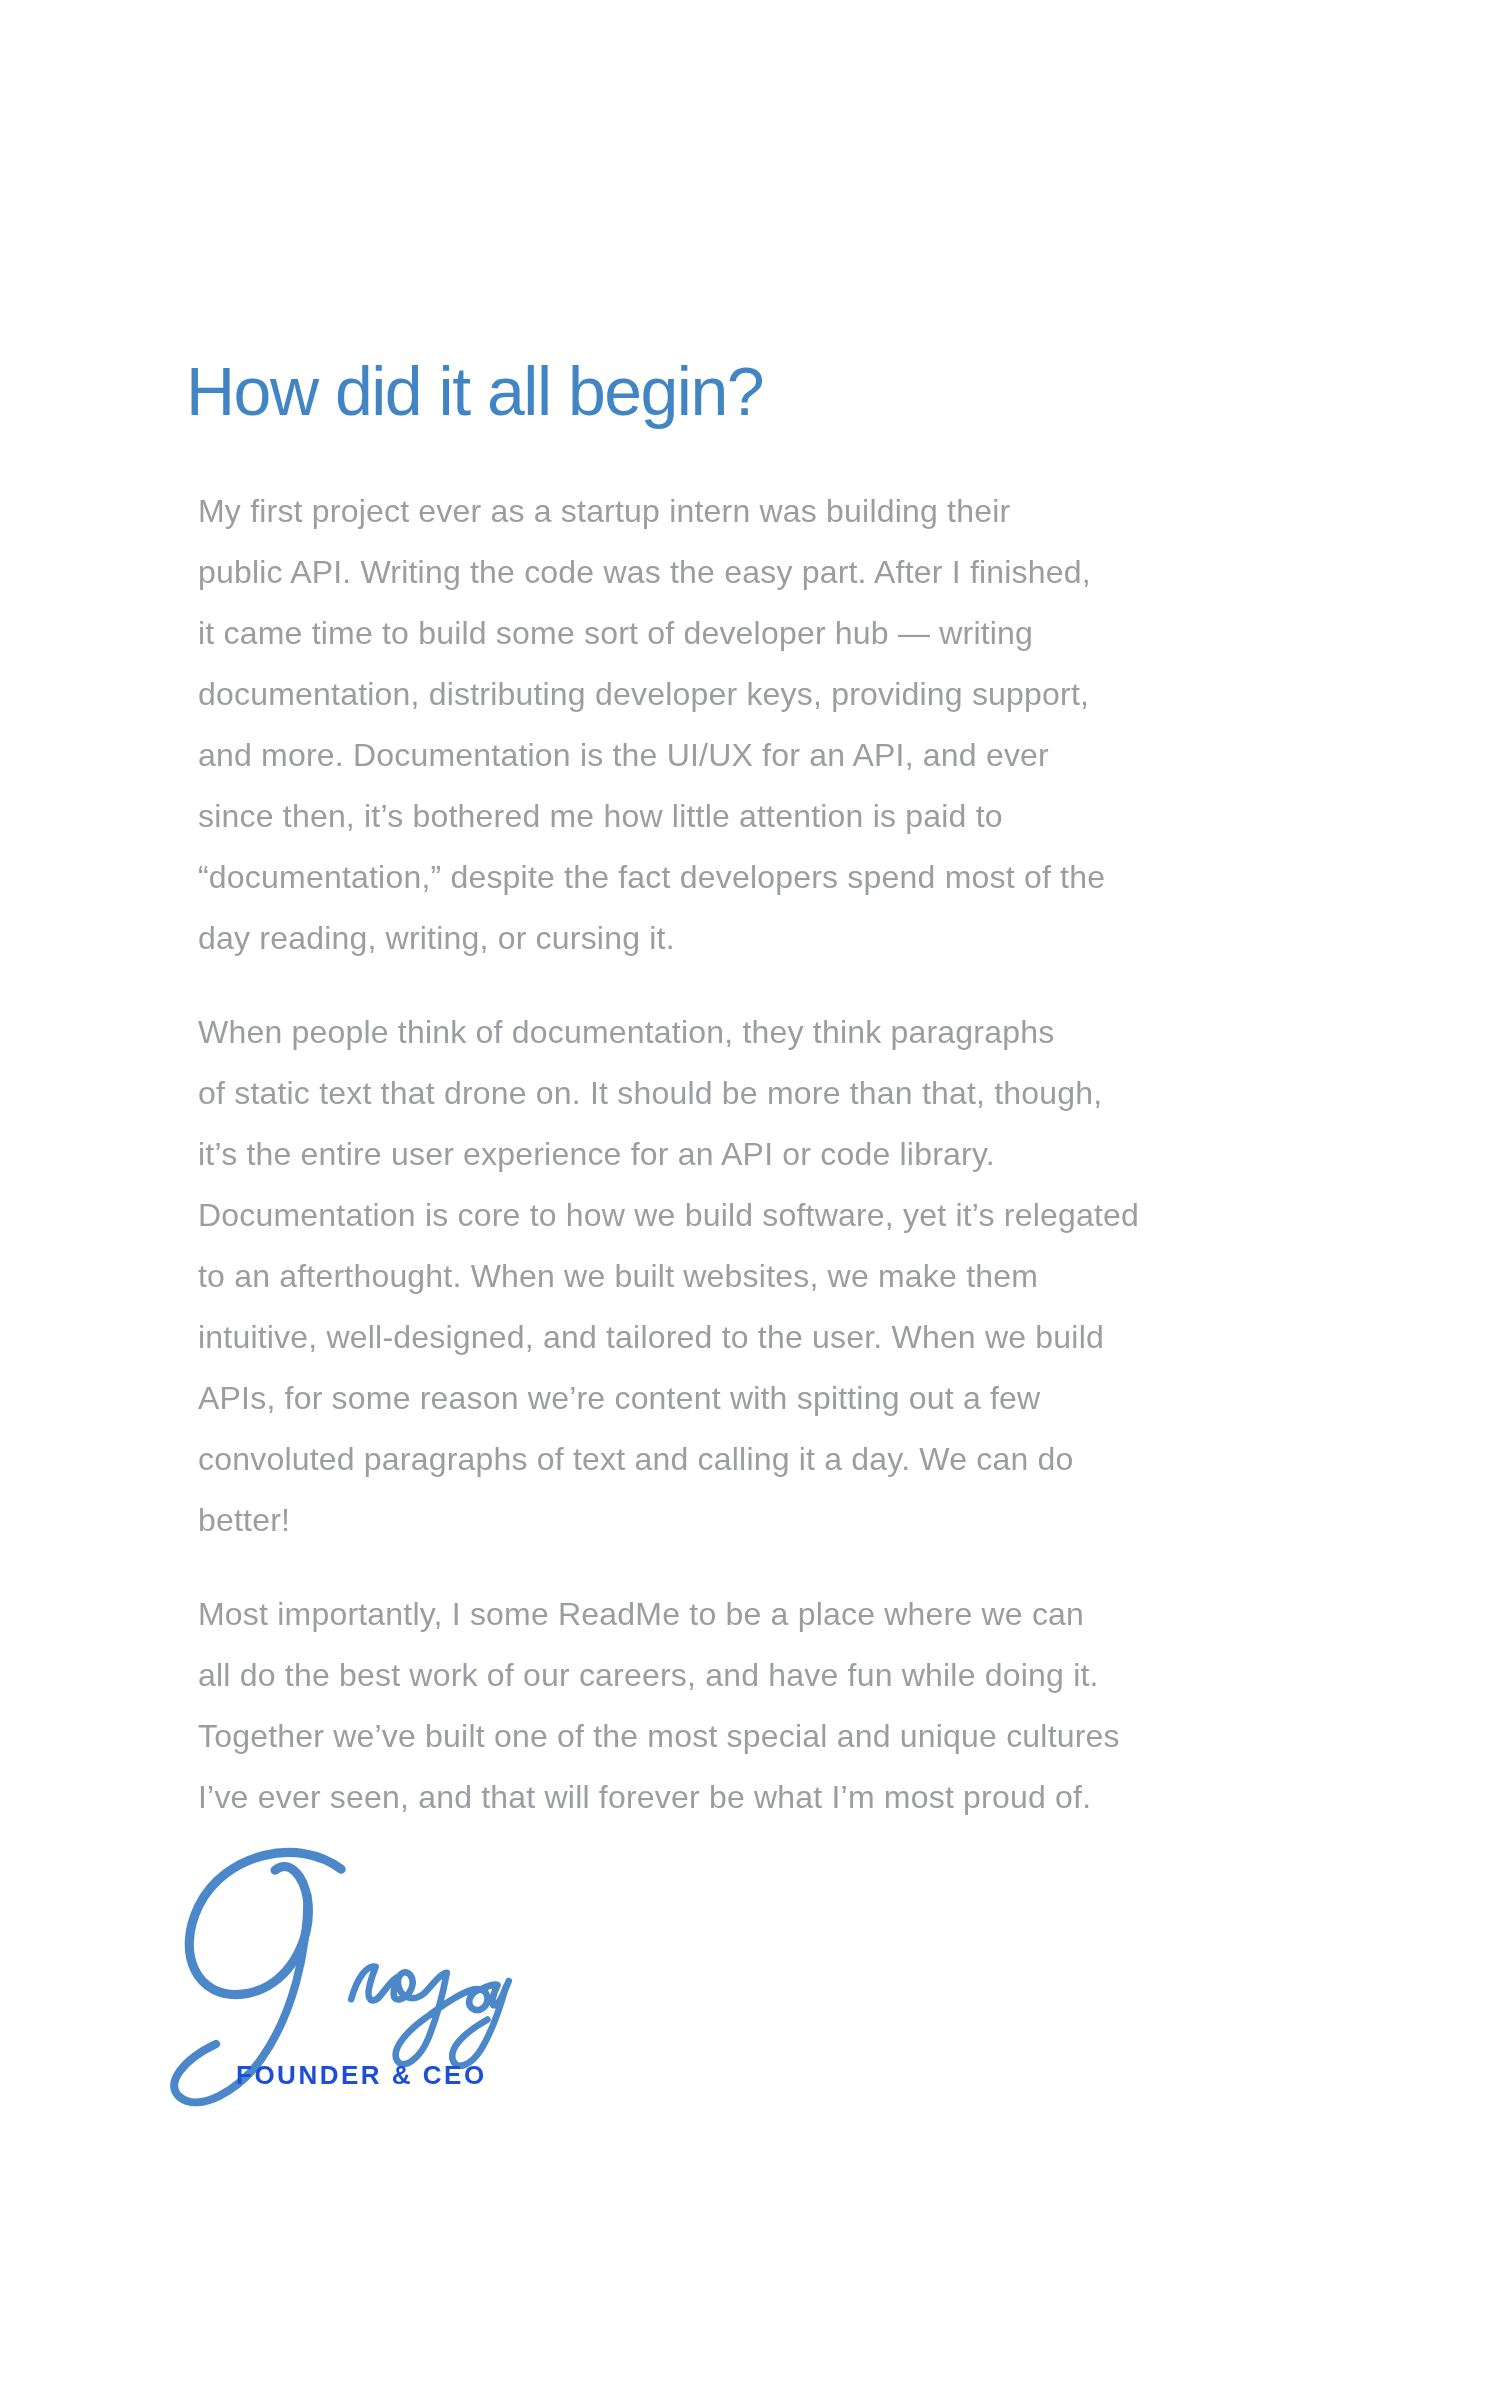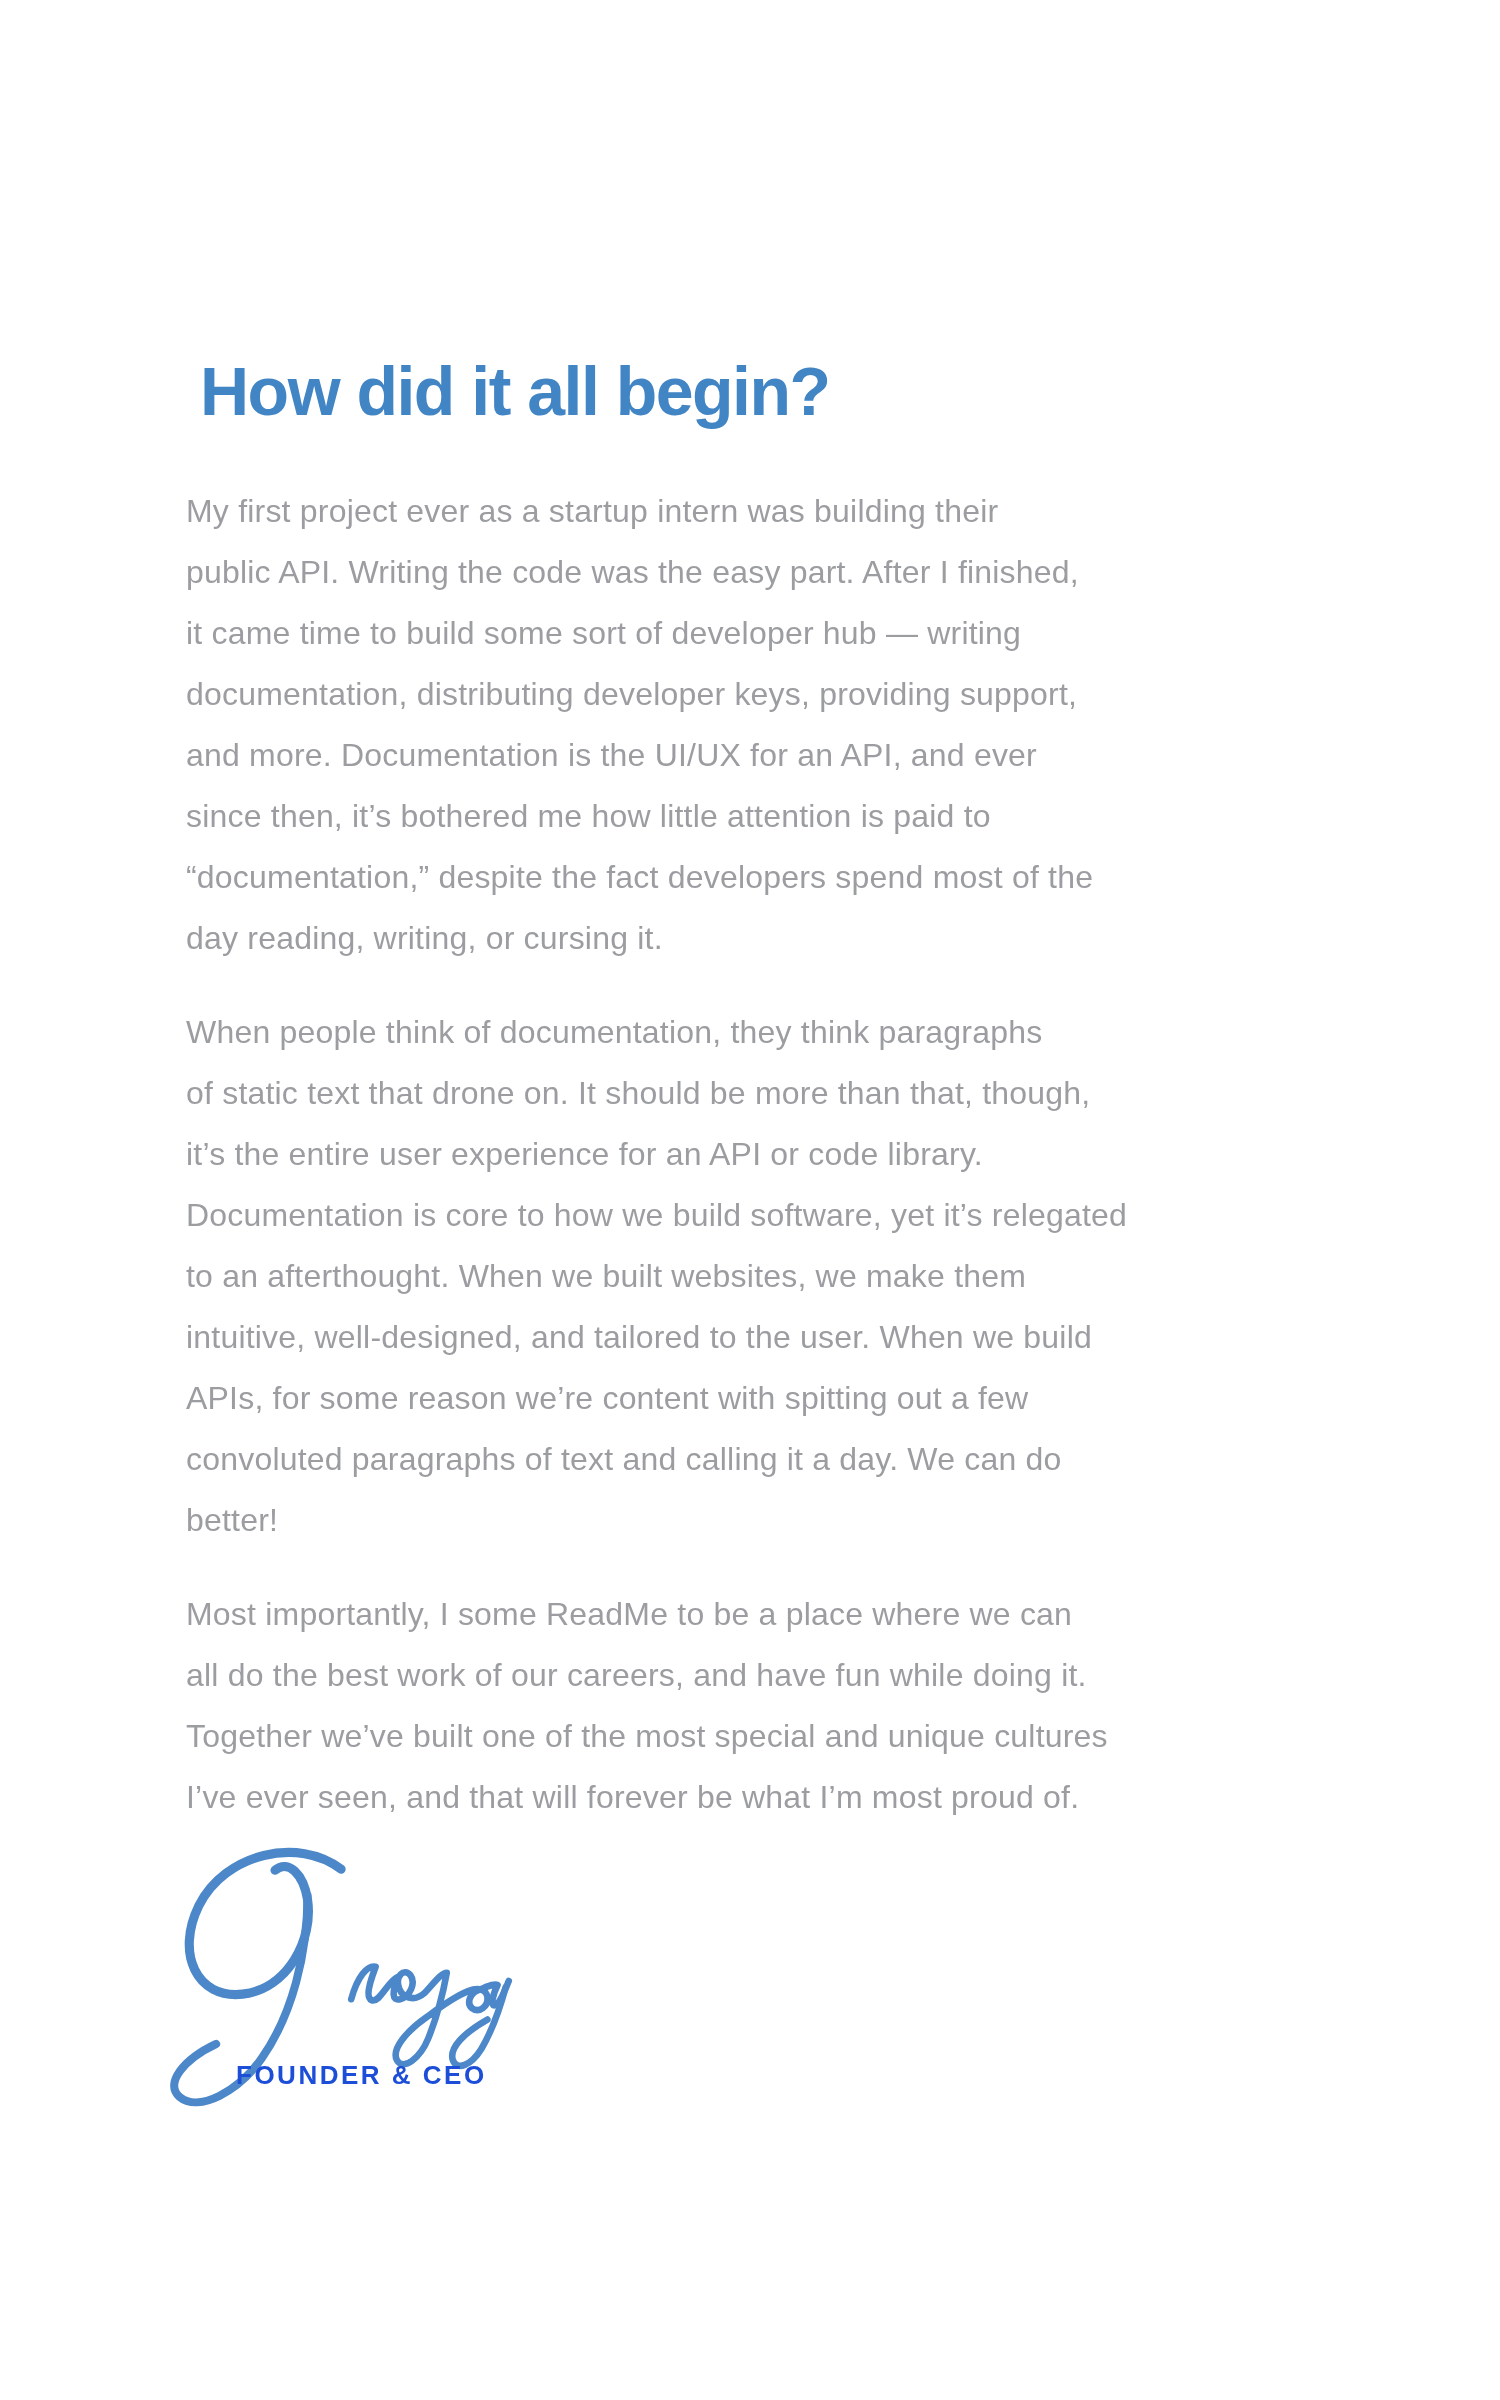--- a/index.html
+++ b/index.html
@@ -12,29 +12,29 @@
     position: relative;
     overflow: hidden;
   }
   .content {
     position: absolute;
     left: 186px;
     top: 354px;
     width: 1220px;
   }
   h1.section-heading {
-    margin: 0 0 52px 14px;
+    margin: 0 0 52px 0;
     font-size: 68px;
     line-height: 75px;
-    font-weight: bold;
+    font-weight: normal;
     letter-spacing: -1.5px;
     color: #4285c5;
   }
   .para {
-    margin: 0 0 33px 0;
+    margin: 0 0 33px 12px;
     font-size: 32px;
     line-height: 61px;
     color: #9b9da1;
     white-space: pre-line;
     letter-spacing: 0.2px;
   }
   .signature-block {
     position: absolute;
     left: 148px;
     top: 1846px;

